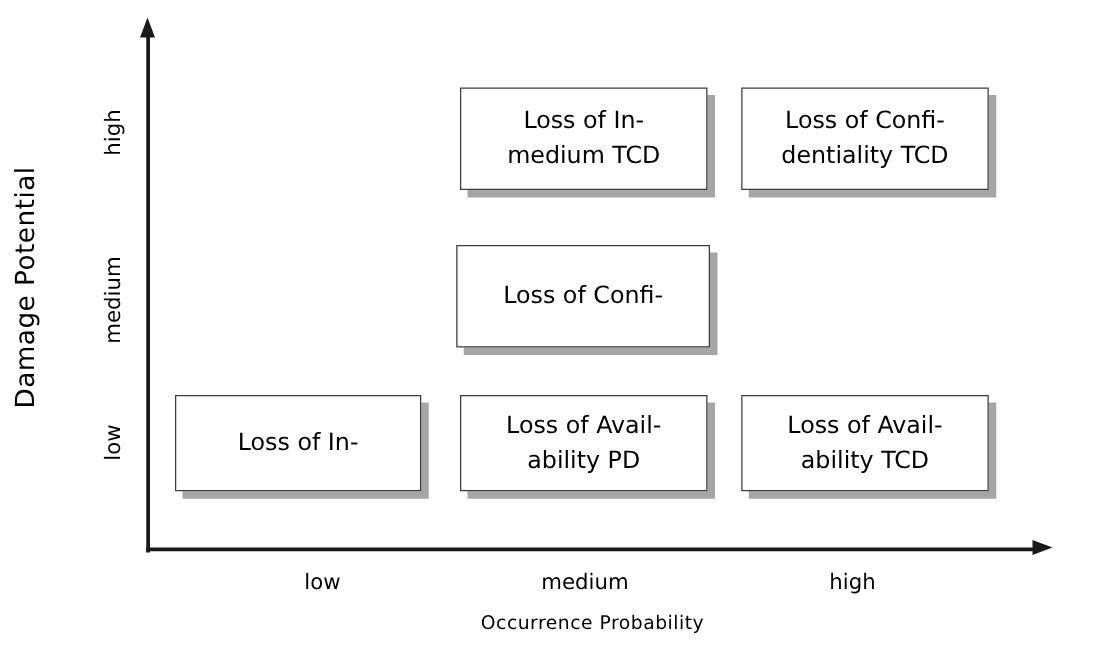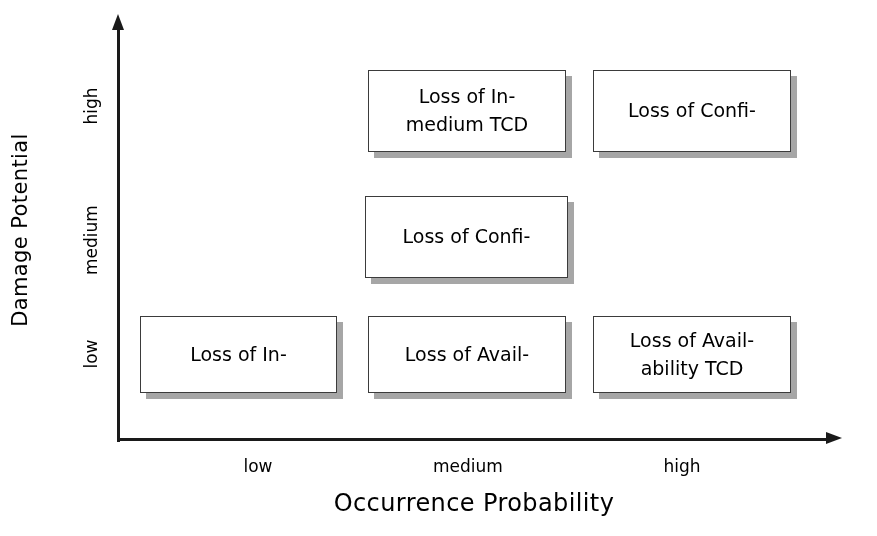--- a/index.html
+++ b/index.html
@@ -73,21 +73,21 @@
     font-size: 21px;
     letter-spacing: 0.4px;
     white-space: nowrap;
   }
   #x-axis-title {
     position: absolute;
     left: 119px;
     top: 489px;
     width: 710px;
     text-align: center;
-    font-size: 24px;
+    font-size: 15px;
     letter-spacing: 0.4px;
     white-space: nowrap;
   }
 
   
   .y-tick {
     position: absolute;
     left: 0;
     top: 0;
     width: 110px;
@@ -165,32 +165,34 @@
   <div class="x-tick" id="x-tick-medium">medium</div>
   <div class="x-tick" id="x-tick-high">high</div>
 
   <div class="risk-box" id="box-integrity-tcd">
     <span class="line1">Loss of In-</span>
     <span class="line2">medium TCD</span>
   </div>
 
   <div class="risk-box" id="box-confidentiality-tcd">
     <span class="line1">Loss of Confi-</span>
+    <span class="line2">dentiality TCD</span>
   </div>
 
   <div class="risk-box" id="box-confidentiality-pd">
     <span class="line1">Loss of Confi-</span>
   </div>
 
   <div class="risk-box" id="box-integrity-pd">
     <span class="line1">Loss of In-</span>
   </div>
 
   <div class="risk-box" id="box-availability-pd">
     <span class="line1">Loss of Avail-</span>
+    <span class="line2">ability PD</span>
   </div>
 
   <div class="risk-box" id="box-availability-tcd">
     <span class="line1">Loss of Avail-</span>
     <span class="line2">ability TCD</span>
   </div>
 
 </div>
 
 </body></html>

